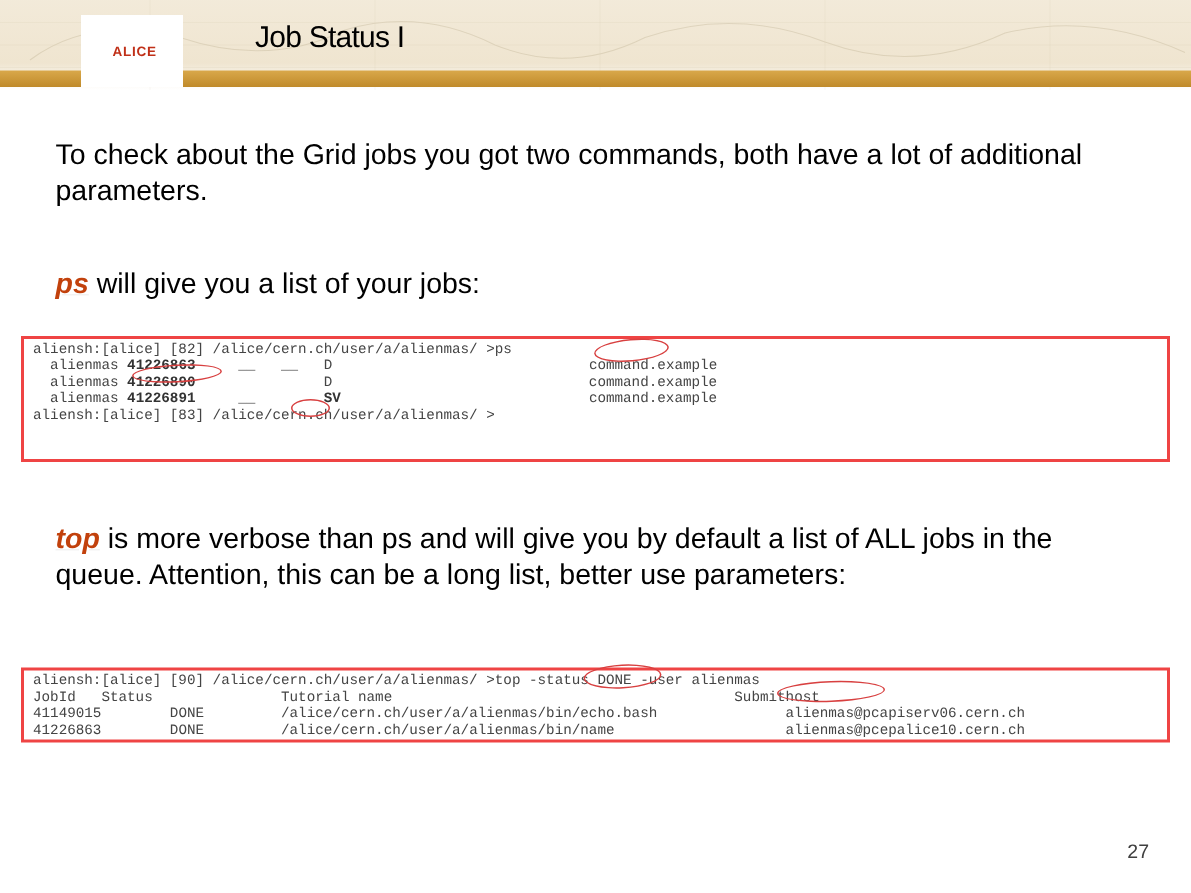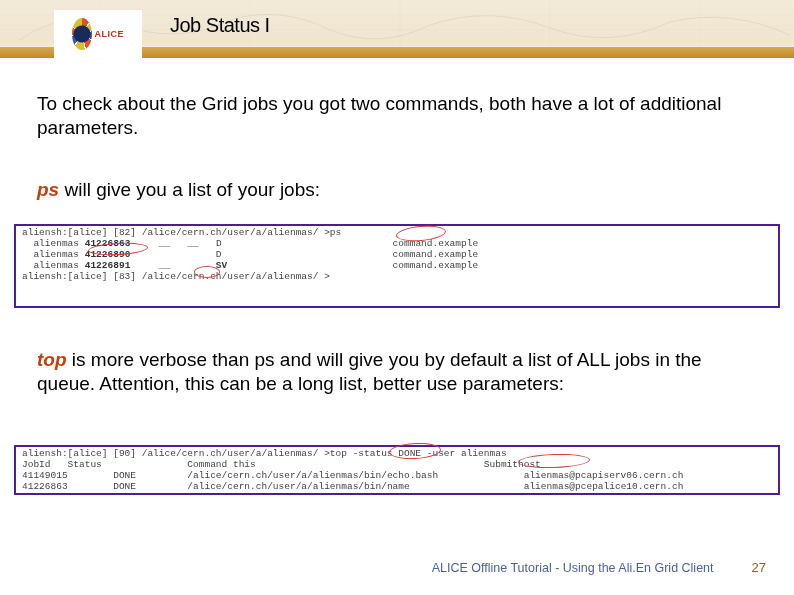--- a/index.html
+++ b/index.html
@@ -28,21 +28,21 @@
 .header-band {
   position: absolute;
   left: 0; top: 47px;
   width: 794px; height: 11px;
   background: linear-gradient(180deg, #d9a84a 0%, #c08a2a 100%);
   z-index: 2;
 }
 .logo {
   position: absolute;
   left: 54px; top: 10px;
-  width: 88px; height: 48px;
+  width: 68px; height: 48px;
   background: #fff;
   display: flex;
   align-items: center;
   justify-content: flex-start;
   gap: 3px;
   padding: 4px 18px;
   z-index: 3;
 }
 .logo-disc {
   width: 32px; height: 32px;
@@ -83,21 +83,21 @@
   font-family: Tahoma, Verdana, sans-serif;
   font-weight: bold;
   font-style: italic;
   color: #c2410c;
   text-decoration: underline;
   text-decoration-color: rgba(0,0,0,0.05);
 }
 .term-wrapper {
   position: absolute;
   left: 14px;
-  border: 2px solid #4c1d95;
+  border: 2px solid #ef4444;
   background: #fff;
 }
 .term1 { top: 224px; width: 766px; height: 84px; }
 .term2 { top: 445px; width: 766px; height: 50px; }
 .term-inner {
   width: 100%; height: 100%;
   padding: 2px 6px;
   font-family: "Courier New", monospace;
   font-size: 9.5px;
   color: #444;
@@ -140,21 +140,21 @@
   padding-right: 28px;
   gap: 38px;
   font-family: Tahoma, Verdana, sans-serif;
 }
 .footer-text {
   font-size: 12.5px;
   color: #4a5fa0;
 }
 .footer-num {
   font-size: 13px;
-  color: #a16207;
+  color: #404040;
 }
 </style>
 </head>
 <body>
 
 <div class="slide-bg"></div>
 
 <svg class="map-overlay" viewBox="0 0 794 60" preserveAspectRatio="none">
   <g fill="none" stroke="#8a7a50" stroke-width="0.7">
     <path d="M20 40 Q60 10 120 25 Q180 45 230 20 Q280 5 330 30 Q380 50 430 25 Q490 5 550 28 Q610 50 670 22 Q730 8 790 35"></path>
@@ -191,24 +191,23 @@
     <div class="circ circ1c"></div>
   </div>
 </div>
 
 <div class="para3-wrap">
   <p class="para"><span class="cmd">top</span><span> is more verbose than ps and will give you by default a list of ALL jobs in the queue. Attention, this can be a long list, better use parameters:</span></p>
 </div>
 
 <div class="term-wrapper term2">
   <div class="term-inner"><span>aliensh:[alice] [90] /alice/cern.ch/user/a/alienmas/ &gt;top -status DONE -user alienmas</span>
-<span>JobId   Status</span>               <span>Command this</span>                                        <span>Submithost</span>
+<span>JobId   Status</span>               <span>Tutorial name</span>                                        <span>Submithost</span>
 <span>41149015</span>        <span>DONE</span>         <span>/alice/cern.ch/user/a/alienmas/bin/echo.bash</span>               <span>alienmas@pcapiserv06.cern.ch</span>
 <span>41226863</span>        <span>DONE</span>         <span>/alice/cern.ch/user/a/alienmas/bin/name</span>                    <span>alienmas@pcepalice10.cern.ch</span>
     <div class="circ circ2a"></div>
     <div class="circ circ2b"></div>
   </div>
 </div>
 
 <div class="footer">
-  <span class="footer-text">ALICE Offline Tutorial - Using the Ali.En Grid Client</span>
   <span class="footer-num">27</span>
 </div>
 
 </body></html>

